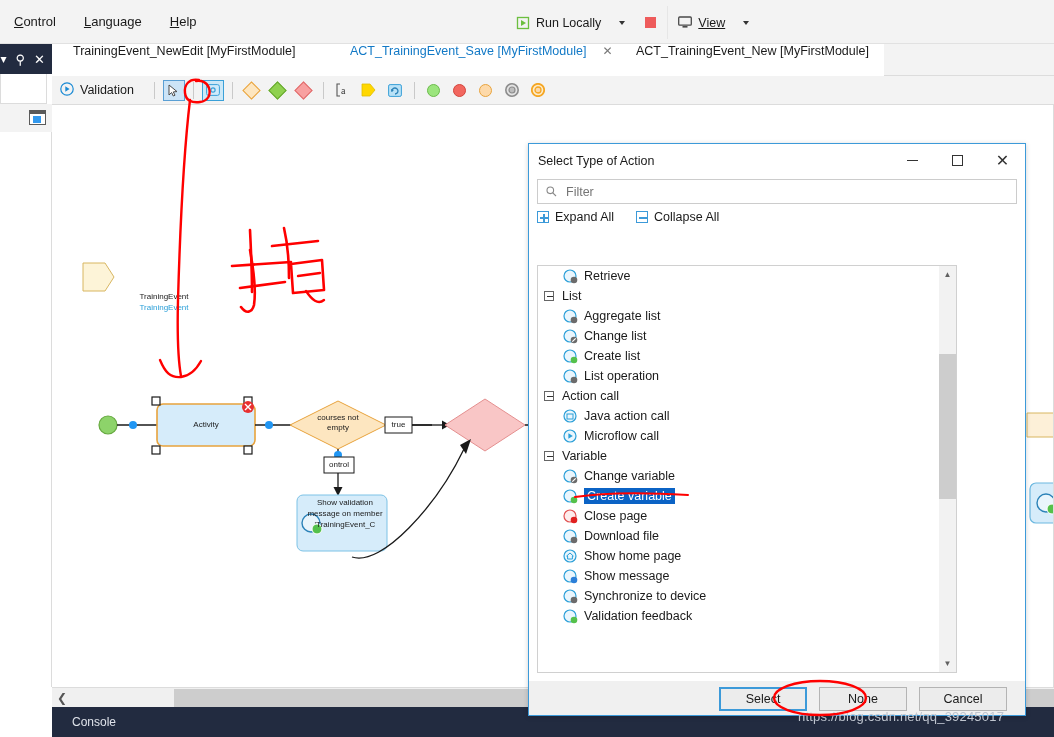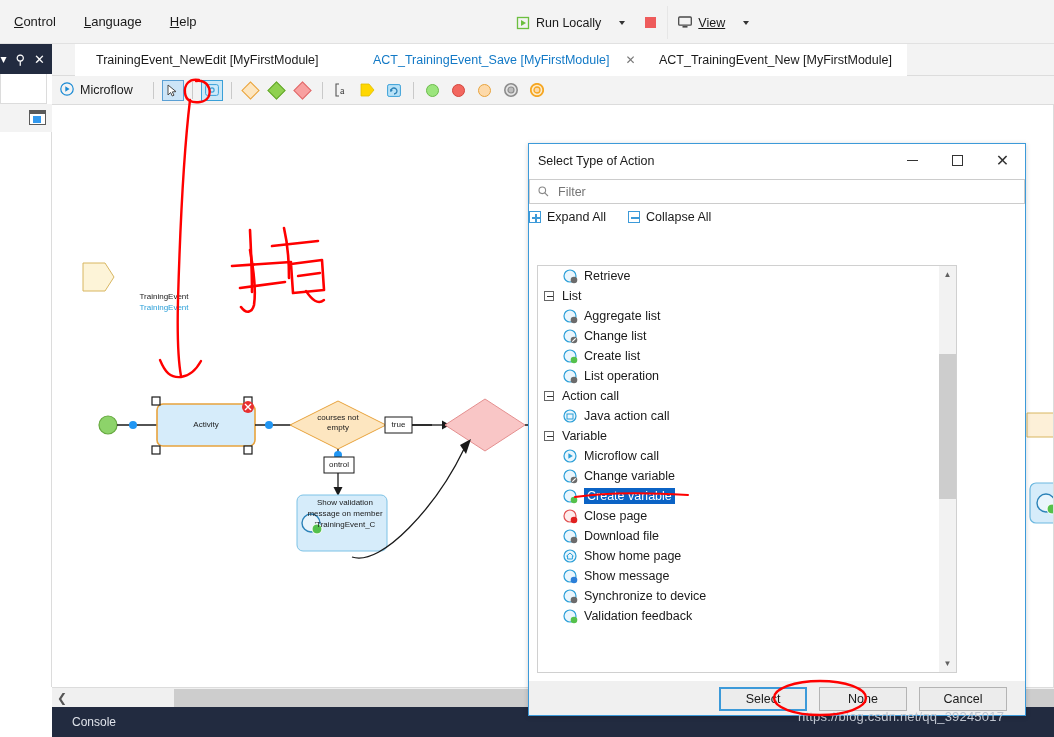--- a/index.html
+++ b/index.html
@@ -52,22 +52,22 @@
   .dockicon:before { content:""; position:absolute; left:0; top:0; width:15px; height:3px; background:#5a5a5a; }
   .dockicon:after { content:""; position:absolute; left:3px; top:5px; width:8px; height:7px; background:#3399ee; }
   .leftbottomwhite { position:absolute; left:0; top:132px; width:52px; height:555px; background:#fff; border-right:1px solid #dcdcdc;}
 
   
   .tabstrip {
     position:absolute; left:52px; top:44px; width:1002px; height:32px;
     background:#f3f3f3; border-bottom:1px solid #dcdcdc;
   }
   .tab {
-    position:absolute; top:0; height:32px; display:flex; align-items:center;
-    padding:0 21px; font-size:12.5px; white-space:nowrap; cursor:default;margin-left:23px;
+    position:absolute; top:0; height:32px; display:flex; align-items:flex-start;
+    padding:0 21px; font-size:12.5px; white-space:nowrap; cursor:default;
   }
   .tab.inactive { background:#ffffff; color:#1a1a1a; }
   .tab.active { background:#ffffff; color:#1279c6; }
   .tab .dirtydot { width:6px;height:6px;border-radius:50%;background:#1279c6; margin-left:8px; }
   .tab .closex { margin-left:8px; font-size:12px; color:#777; }
 
   
   .editor-toolbar {
     position:absolute; left:52px; top:76px; width:1002px; height:29px;
     background:#f3f3f3; border-bottom:1px solid #dcdcdc;
@@ -112,21 +112,21 @@
   .dlg-title {
     position:relative; height:33px; display:flex; align-items:center;
     padding-left:9px; font-size:12.5px; color:#1a1a1a; background:#fff;
   }
   .dlg-ctrls { position:absolute; right:0; top:0; height:33px; display:flex; }
   .dlg-ctrl { width:45px; height:33px; display:flex;align-items:center;justify-content:center; cursor:default; }
   .dlg-ctrl .min { width:11px;height:1px;background:#333; }
   .dlg-ctrl .max { width:11px;height:11px;border:1px solid #333; }
   .dlg-ctrl .cls { font-size:16px;color:#333;line-height:1; }
 
-  .dlg-body { position:absolute; left:0; top:33px; width:496px; height:505px; background:#fff; padding:0 0; }
+  .dlg-body { position:absolute; left:0; top:33px; width:496px; height:505px; background:#fff; padding:0 8px; }
   .filterbox {
     position:relative; height:25px; border:1px solid #ccc; background:#fff;
     display:flex; align-items:center; padding-left:8px; gap:7px; margin-top:2px;
   }
   .filterbox input {
     border:none; outline:none; font-size:12.5px; color:#888;
     font-family:"Liberation Sans", sans-serif; width:420px; background:transparent;
   }
   .expand-row { display:flex; align-items:center; gap:6px; margin-top:6px; font-size:12.5px; color:#1a1a1a; }
   .pm-box { width:12px;height:12px;border:1px solid #3c9ad9;background:#fff;position:relative; }
@@ -247,21 +247,21 @@
   </div>
 
   <div class="editor-toolbar">
     <div class="mf-label">
       <span>
         <svg width="14" height="14" viewBox="0 0 14 14">
             <circle cx="7" cy="7" r="6.2" fill="none" stroke="#1a8ad4" stroke-width="1.2"></circle>
             <polygon points="5.3,4.2 9.6,7 5.3,9.8" fill="#1a8ad4"></polygon>
           </svg>
       </span>
-      <span>Microflow</span>
+      <span>Validation</span>
     </div>
     <div class="tb-sep"></div>
     <div class="tb-btn sel">
       <svg width="13" height="13" viewBox="0 0 13 13">
           <polygon points="2,1 2,11 4.6,8.5 6.3,12 8,11.2 6.3,7.9 10,7.6" fill="#fff" stroke="#4a4a4a" stroke-width="1"></polygon>
         </svg>
     </div>
     <div class="tb-sep"></div>
     <div class="tb-btn sel2">
       <svg width="14" height="12" viewBox="0 0 14 12">
@@ -500,31 +500,31 @@
           </div>
 
           <div class="tr-item tr-leaf">
             <span class="tr-icon"><svg width="15" height="15" viewBox="0 0 15 15">
                   <circle cx="7" cy="7" r="6" fill="#eaf6fd" stroke="#2b9fd8" stroke-width="1.2"></circle>
                   <rect x="4" y="5" width="6" height="5" fill="none" stroke="#2b9fd8" stroke-width="1"></rect>
                 </svg></span>
             <span class="tr-label">Java action call</span>
           </div>
 
+          <div class="tr-item tr-leaf">
+            <span class="tr-icon"><svg width="15" height="15" viewBox="0 0 15 15">
+                  <circle cx="7" cy="7" r="6" fill="#eaf6fd" stroke="#2b9fd8" stroke-width="1.2"></circle>
+                  <polygon points="5.4,4.3 9.8,7 5.4,9.7" fill="#2b9fd8"></polygon>
+                </svg></span>
+            <span class="tr-label">Microflow call</span>
+          </div>
+
           <div class="tr-item tr-group">
             <span class="grp-toggle"></span>
             <span class="tr-label">Variable</span>
-          </div>
-
-          <div class="tr-item tr-leaf">
-            <span class="tr-icon"><svg width="15" height="15" viewBox="0 0 15 15">
-                  <circle cx="7" cy="7" r="6" fill="#eaf6fd" stroke="#2b9fd8" stroke-width="1.2"></circle>
-                  <polygon points="5.4,4.3 9.8,7 5.4,9.7" fill="#2b9fd8"></polygon>
-                </svg></span>
-            <span class="tr-label">Microflow call</span>
           </div>
 
           <div class="tr-item tr-leaf">
             <span class="tr-icon"><svg width="15" height="15" viewBox="0 0 15 15">
                   <circle cx="7" cy="7" r="6" fill="#eaf6fd" stroke="#2b9fd8" stroke-width="1.2"></circle>
                   <circle cx="11" cy="11" r="3.3" fill="#6b6b6b"></circle>
                   <line x1="9.3" y1="12.7" x2="12.7" y2="9.3" stroke="#fff" stroke-width="1.2"></line>
                 </svg></span>
             <span class="tr-label">Change variable</span>
           </div>

